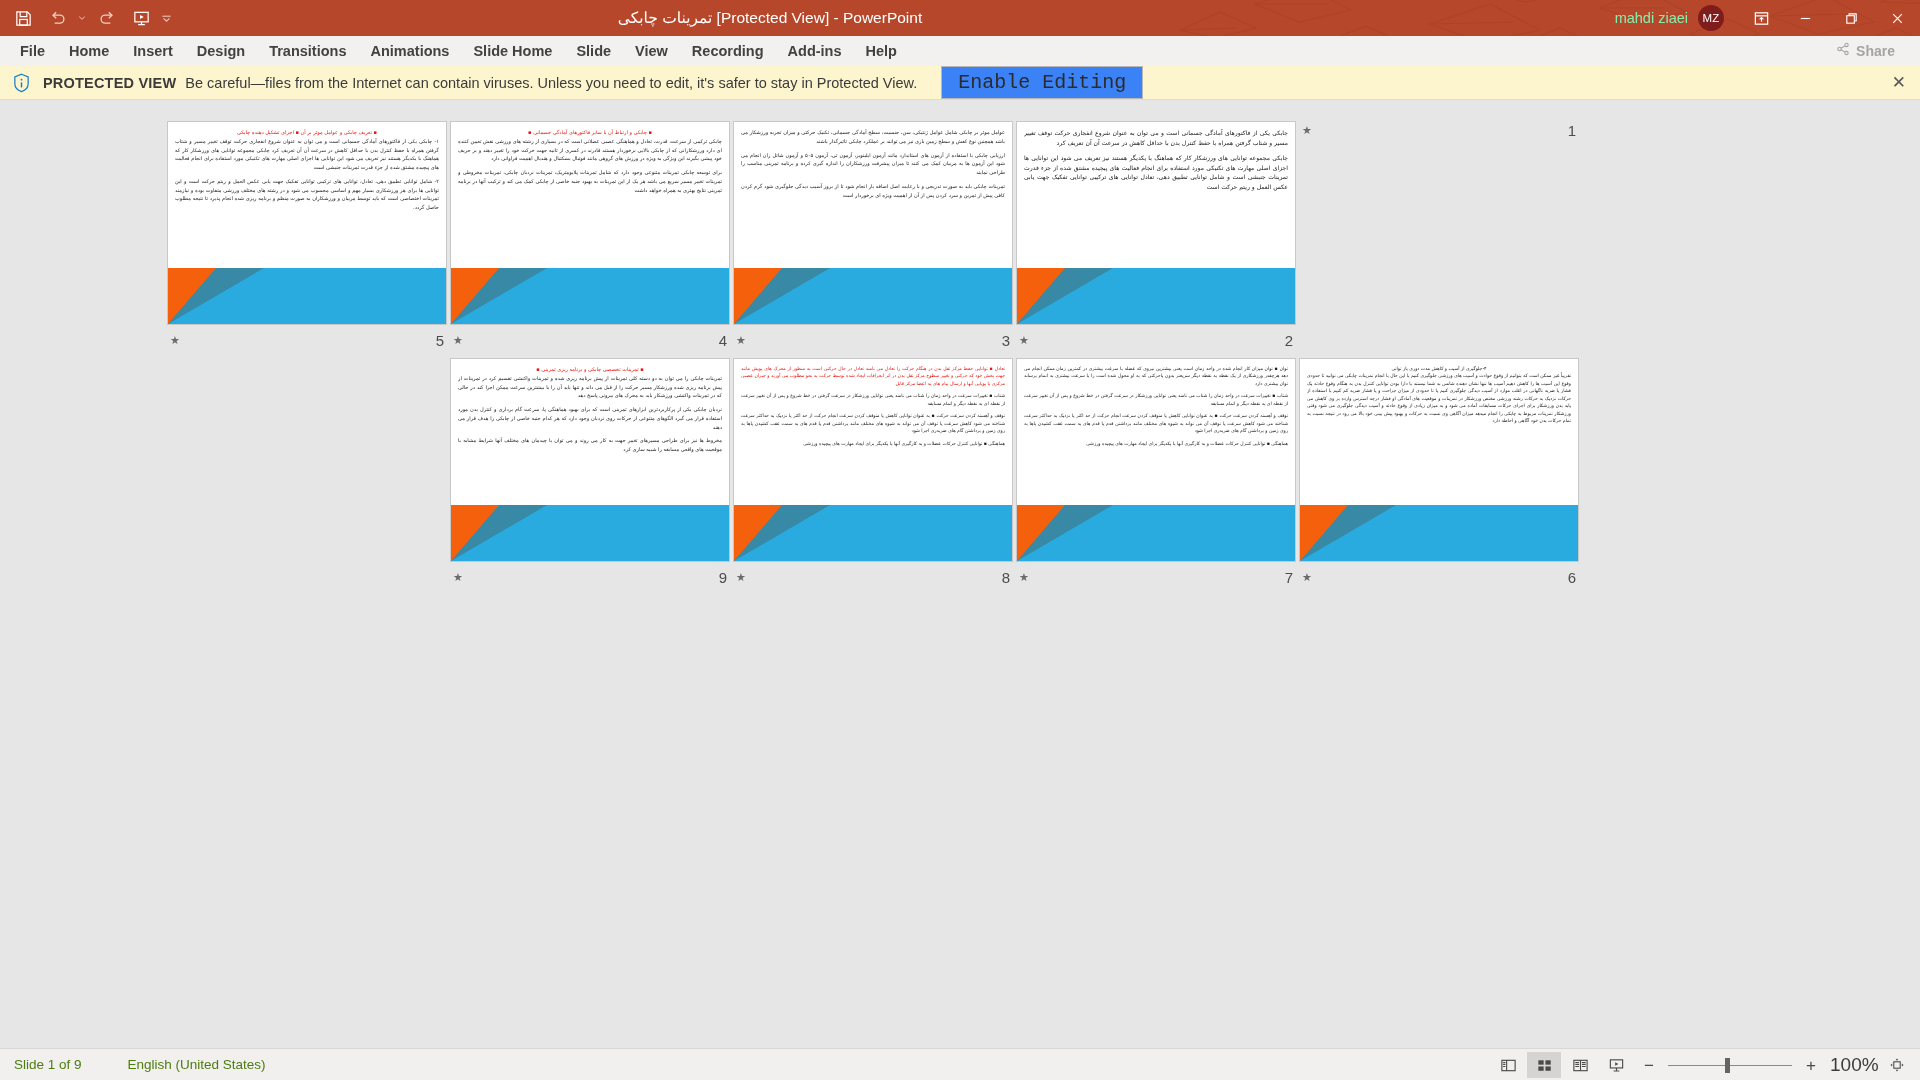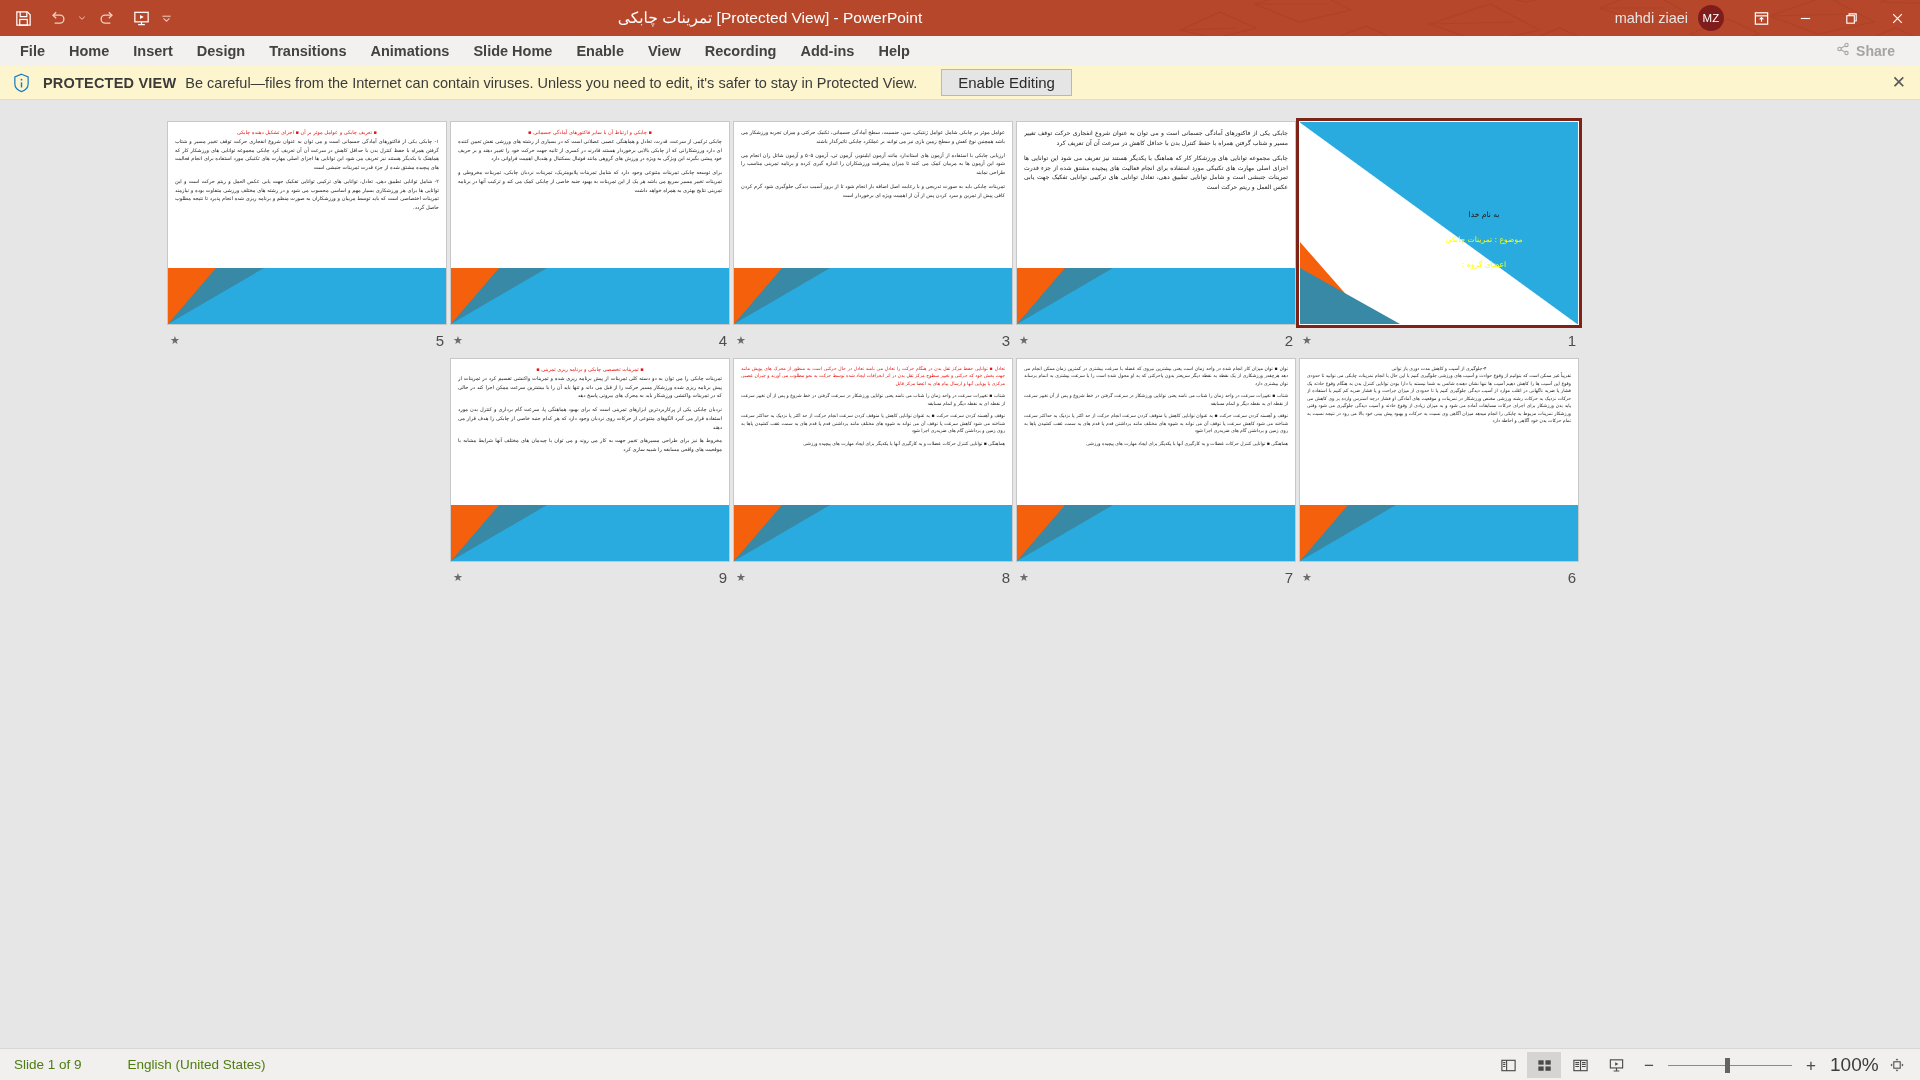--- a/index.html
+++ b/index.html
@@ -61,21 +61,21 @@
   }
   #search-box .s-icon { color: #8c3a22; display: flex; margin-right: 12px; }
   #search-box .s-text { color: #8c3a22; font-size: 14.5px; }
   .tb-right {
     position: absolute; right: 0; top: 0;
     height: 36px;
     display: flex; align-items: center;
     z-index: 3;
   }
   #account-name {
-    color: #e5e5e5; font-size: 14.5px;
+    color: #86efac; font-size: 14.5px;
     margin-right: 10px; white-space: nowrap; text-align: center;
   }
   #avatar {
     width: 26px; height: 26px; border-radius: 50%;
     background: #7f1d1d; color: #fff;
     font-size: 11.5px; letter-spacing: .3px;
     display: flex; align-items: center; justify-content: center;
     margin-right: 16px;
   }
   .win-btn {
@@ -120,26 +120,26 @@
     display: flex;
     align-items: center;
     padding-left: 12px;
     position: relative;
   }
   #pv-icon { display: flex; margin-right: 12px; }
   #pv-strong { font-size: 14.5px; color: #3b3b3b; font-weight: bold; letter-spacing: .2px; }
   #pv-msg { font-size: 14.5px; color: #3b3b3b; margin-left: 9px; }
   #enable-editing {
     margin-left: 24px;
-    background: #e5e5e5;
+    background: #3b82f6;
     border: 1px solid #b8b8b8;
-    font-size: 15px;
+    font-size: 20px;
     color: #2b2b2b;
     padding: 4px 16px;
-    font-family: Liberation Sans, sans-serif;
+    font-family: Liberation Mono, monospace;
   }
   #pv-close {
     position: absolute; right: 14px;
     color: #5a5a5a; font-size: 17px; line-height: 1;
   }
 
   
   #sorter {
     position: relative;
     height: 948px;
@@ -406,21 +406,21 @@
 </div>
 
 <div id="ribbon">
   <div class="tab">File</div>
   <div class="tab">Home</div>
   <div class="tab">Insert</div>
   <div class="tab">Design</div>
   <div class="tab">Transitions</div>
   <div class="tab">Animations</div>
   <div class="tab">Slide Home</div>
-  <div class="tab">Enable</div>
+  <div class="tab">Slide</div>
   <div class="tab">View</div>
   <div class="tab">Recording</div>
   <div class="tab">Add-ins</div>
   <div class="tab">Help</div>
 
   <div id="share-btn">
     <span>
       <svg width="14" height="14" viewBox="0 0 16 16" fill="none" stroke="currentColor" stroke-width="1.2">
         <circle cx="12" cy="3.4" r="1.9"></circle>
           <circle cx="4" cy="8" r="1.9"></circle>
@@ -526,34 +526,20 @@
         </div>
       </div>
     </div>
     <div class="thumb-meta">
       <span class="anim-star">★</span>
       <span class="slide-no">2</span>
     </div>
   </div>
 
   <div class="slide-cell selected" style="left:1296px; top:18px;">
-    <div class="thumb-wrap">
-      <div class="thumb">
-        <div class="title-slide">
-          <div class="ts-cyan"></div>
-          <div class="ts-orange"></div>
-          <div class="ts-teal"></div>
-          <div class="ts-text">
-            <div>به نام خدا</div>
-            <div class="yellow">موضوع : تمرینات چابکی</div>
-            <div class="yellow">اعضای گروه :</div>
-          </div>
-        </div>
-      </div>
-    </div>
     <div class="thumb-meta">
       <span class="anim-star">★</span>
       <span class="slide-no">1</span>
     </div>
   </div>
 
   <div class="slide-cell" style="left:447px; top:255px;">
     <div class="thumb-wrap">
       <div class="thumb">
         <div class="thumb-body">

